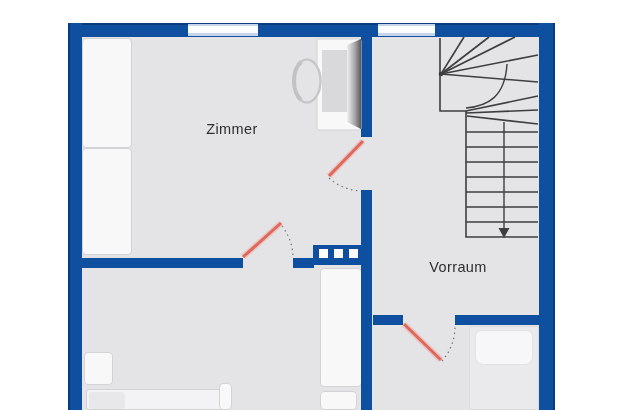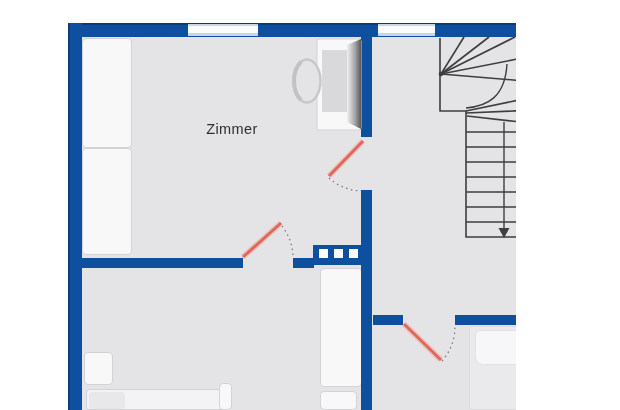--- a/index.html
+++ b/index.html
@@ -1,17 +1,17 @@
 <!DOCTYPE html>
 <html style="--wall: #0e4f9f; --wall-edge: #0a3c7c; --floor: #e4e4e6; --furniture: #f8f8f9; --furniture-border: #d3d3d5; --bed-left: #f3f3f5; --pillow-left: #e8e8ea; --bed-right: #eaeaec; --pillow-right: #f7f7f9; --door-leaf: #df675c; --door-leaf-halo: #f0a79e; --swing-arc: #757577; --window-frame: #c6d5e9; --window-glass: #fbfcfe; --stair-line: #3e3e40; --label-text: #2e2e30; --cabinet-inner: #d9d9db; --chimney-square: #ffffff;"><head>
 <meta charset="utf-8">
 <style>
   html,body{margin:0;padding:0;background:#fff;}
   #canvas{
-    position:relative;width:516px;height:410px;background:#fff;overflow:hidden;
+    position:relative;width:620px;height:410px;background:#fff;overflow:hidden;
     font-family:"Liberation Sans","DejaVu Sans",sans-serif;
   }
   .abs{position:absolute;}
   .floor{background:var(--floor,#e4e4e6);}
   .wall{background:var(--wall,#0e4f9f);}
   .wall.edge-top{box-shadow:inset 0 2px 0 var(--wall-edge,#0a3c7c);}
   .wall.edge-left{box-shadow:inset 2px 0 0 var(--wall-edge,#0a3c7c);}
   .wall.edge-right{box-shadow:inset -2px 0 0 var(--wall-edge,#0a3c7c);}
   .window{background:var(--window-frame,#c6d5e9);}
   .window .glass{position:absolute;left:0;top:2px;width:100%;height:7px;background:var(--window-glass,#fbfcfe);}
@@ -124,14 +124,15 @@
     </g>
 
     <g>
       <line x1="404" y1="324" x2="441" y2="360" style="stroke:var(--door-leaf-halo,#f0a79e);stroke-width:6;opacity:.5"></line>
       <line x1="404" y1="324" x2="441" y2="360" style="stroke:var(--door-leaf,#df675c);stroke-width:3"></line>
       <path d="M442 361 A52 52 0 0 0 455 326" fill="none" style="stroke:var(--swing-arc,#757577);stroke-width:1.2;stroke-dasharray:1.5 3.5"></path>
     </g>
   </svg>
 
   <div class="abs label" style="left:182px;top:121px;">Zimmer</div>
+  <div class="abs label" style="left:408px;top:259px;">Vorraum</div>
 
 </div>
 
 </body></html>

